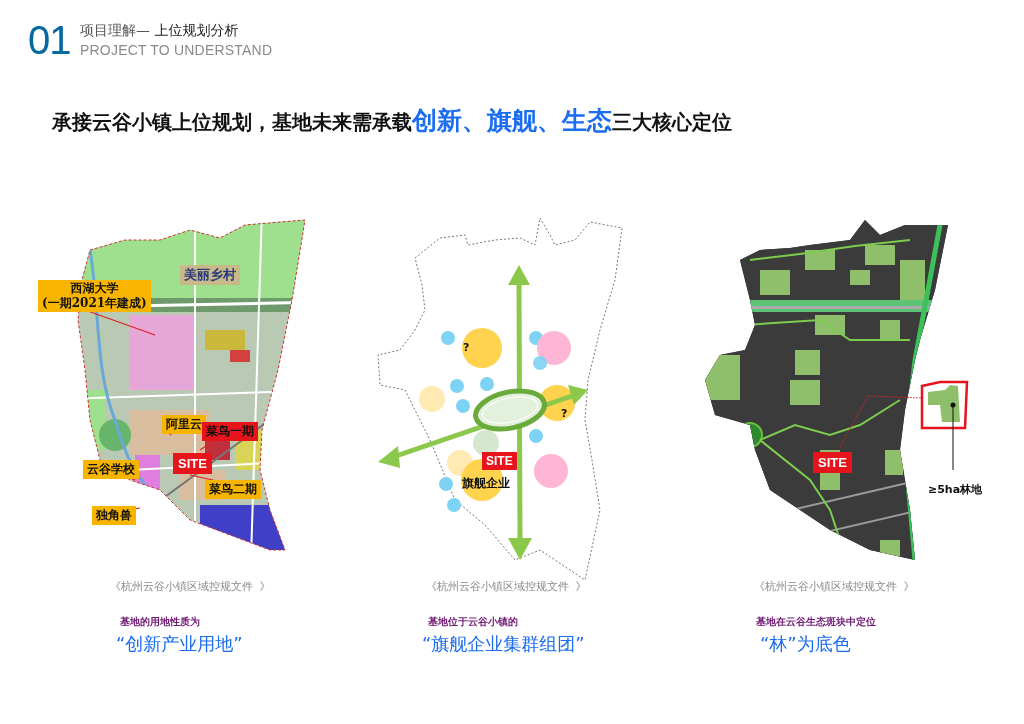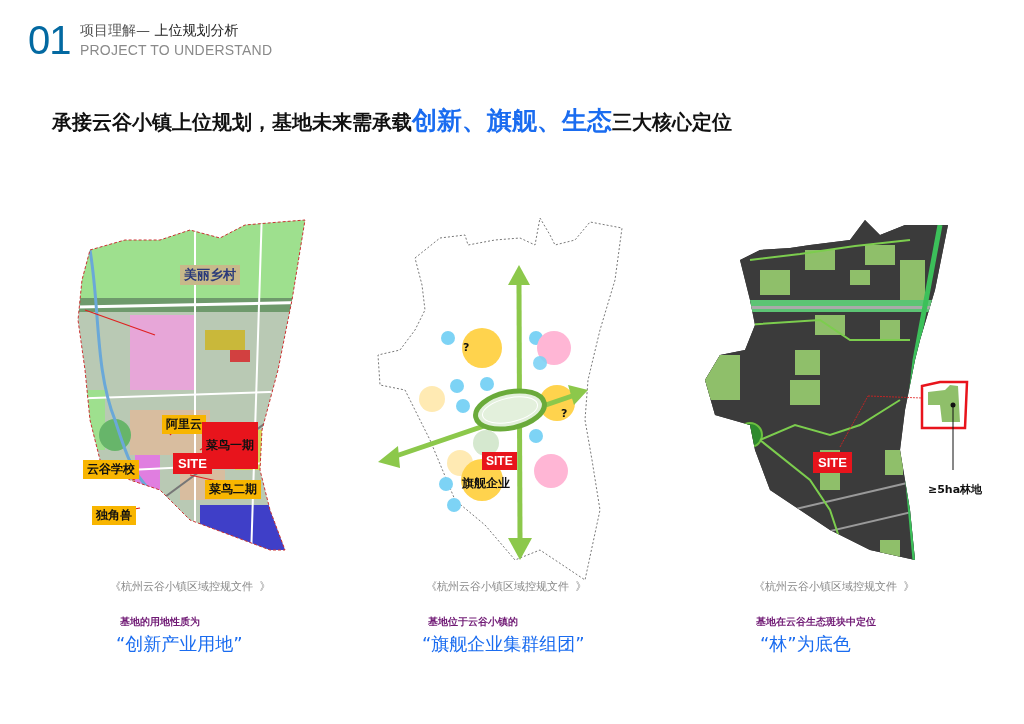--- a/index.html
+++ b/index.html
@@ -16,21 +16,21 @@
   .headline .hl { color: #1a6cf0; font-size: 25px; }
 
   .panel { position: absolute; top: 210px; width: 300px; height: 380px; }
   .caption { position: absolute; top: 579px; font-size: 11px; color: #888; white-space: nowrap; font-family: Liberation Mono, monospace; }
 
   .sub { position: absolute; top: 615px; font-size: 10px; font-weight: bold; color: #701a75; white-space: nowrap; }
   .big { position: absolute; top: 632px; font-size: 18px; color: #1a6cf0; white-space: nowrap; }
 
   .label-box { position: absolute; background: #f8b500; color: #111; font-weight: bold; font-size: 12px; padding: 1px 4px; white-space: nowrap; font-family: "DejaVu Serif", serif; }
   .site { position: absolute; background: #e8141c; color: #fff; font-weight: bold; font-size: 13px; padding: 3px 5px; font-family: "Liberation Sans", sans-serif; }
-  .red-label { position: absolute; background: #e8141c; color: #111; font-weight: bold; font-size: 12px; padding: 15px 4px; white-space: nowrap; font-family: "DejaVu Serif", serif; }
+  .red-label { position: absolute; background: #e8141c; color: #111; font-weight: bold; font-size: 12px; padding: 1px 4px; white-space: nowrap; font-family: "DejaVu Serif", serif; }
   .tan-label { position: absolute; background: #c7b98a; color: #2a3a7a; font-weight: bold; font-size: 13px; padding: 1px 4px; white-space: nowrap; font-family: "DejaVu Serif", serif; }
   .q { position: absolute; font-size: 11px; font-weight: bold; color: #111; }
   .flagship { position: absolute; font-size: 12px; font-weight: bold; color: #111; white-space: nowrap; }
   .forest-label { position: absolute; font-size: 11px; font-weight: bold; color: #111; white-space: nowrap; }
 </style>
 </head>
 <body>
 
 <div class="header">
   <div class="num">01</div>
@@ -74,20 +74,24 @@
     </g>
     <path d="M60,40 L95,30 L130,30 L160,20 L190,28 L215,15 L250,12 L275,10 L262,90 L248,160 L232,220 L230,260 L240,300 L255,340 L240,340 L200,325 L160,310 L130,280 L100,270 L70,250 L60,210 L55,160 L48,110 L52,70 Z" fill="none" stroke="#c33" stroke-width="1" stroke-dasharray="3,2"></path>
     <line x1="55" y1="100" x2="125" y2="125" stroke="#e02020" stroke-width="1.2"></line>
     <line x1="150" y1="213" x2="140" y2="225" stroke="#e02020" stroke-width="1.2"></line>
     <line x1="200" y1="220" x2="170" y2="240" stroke="#e02020" stroke-width="1.2"></line>
     <line x1="75" y1="258" x2="105" y2="270" stroke="#e02020" stroke-width="1.2"></line>
     <line x1="205" y1="275" x2="160" y2="265" stroke="#e02020" stroke-width="1.2"></line>
     <line x1="70" y1="305" x2="110" y2="298" stroke="#e02020" stroke-width="1.2"></line>
   </svg>
   <div class="tan-label" style="left:150px; top:55px;">美丽乡村</div>
+  <div class="label-box" style="left:8px; top:70px; text-align:center; line-height:15px;">
+    <div>西湖大学</div>
+    <div>(一期2021年建成)</div>
+  </div>
   <div class="label-box" style="left:132px; top:205px;">阿里云</div>
   <div class="red-label" style="left:172px; top:212px;">菜鸟一期</div>
   <div class="site" style="left:143px; top:243px;">SITE</div>
   <div class="label-box" style="left:53px; top:250px;">云谷学校</div>
   <div class="label-box" style="left:175px; top:270px;">菜鸟二期</div>
   <div class="label-box" style="left:62px; top:296px;">独角兽</div>
 </div>
 <div class="caption" style="left:110px;">《杭州云谷小镇区域控规文件 》</div>
 <div class="sub" style="left:120px;">基地的用地性质为</div>
 <div class="big" style="left:116px;">“创新产业用地”</div>

